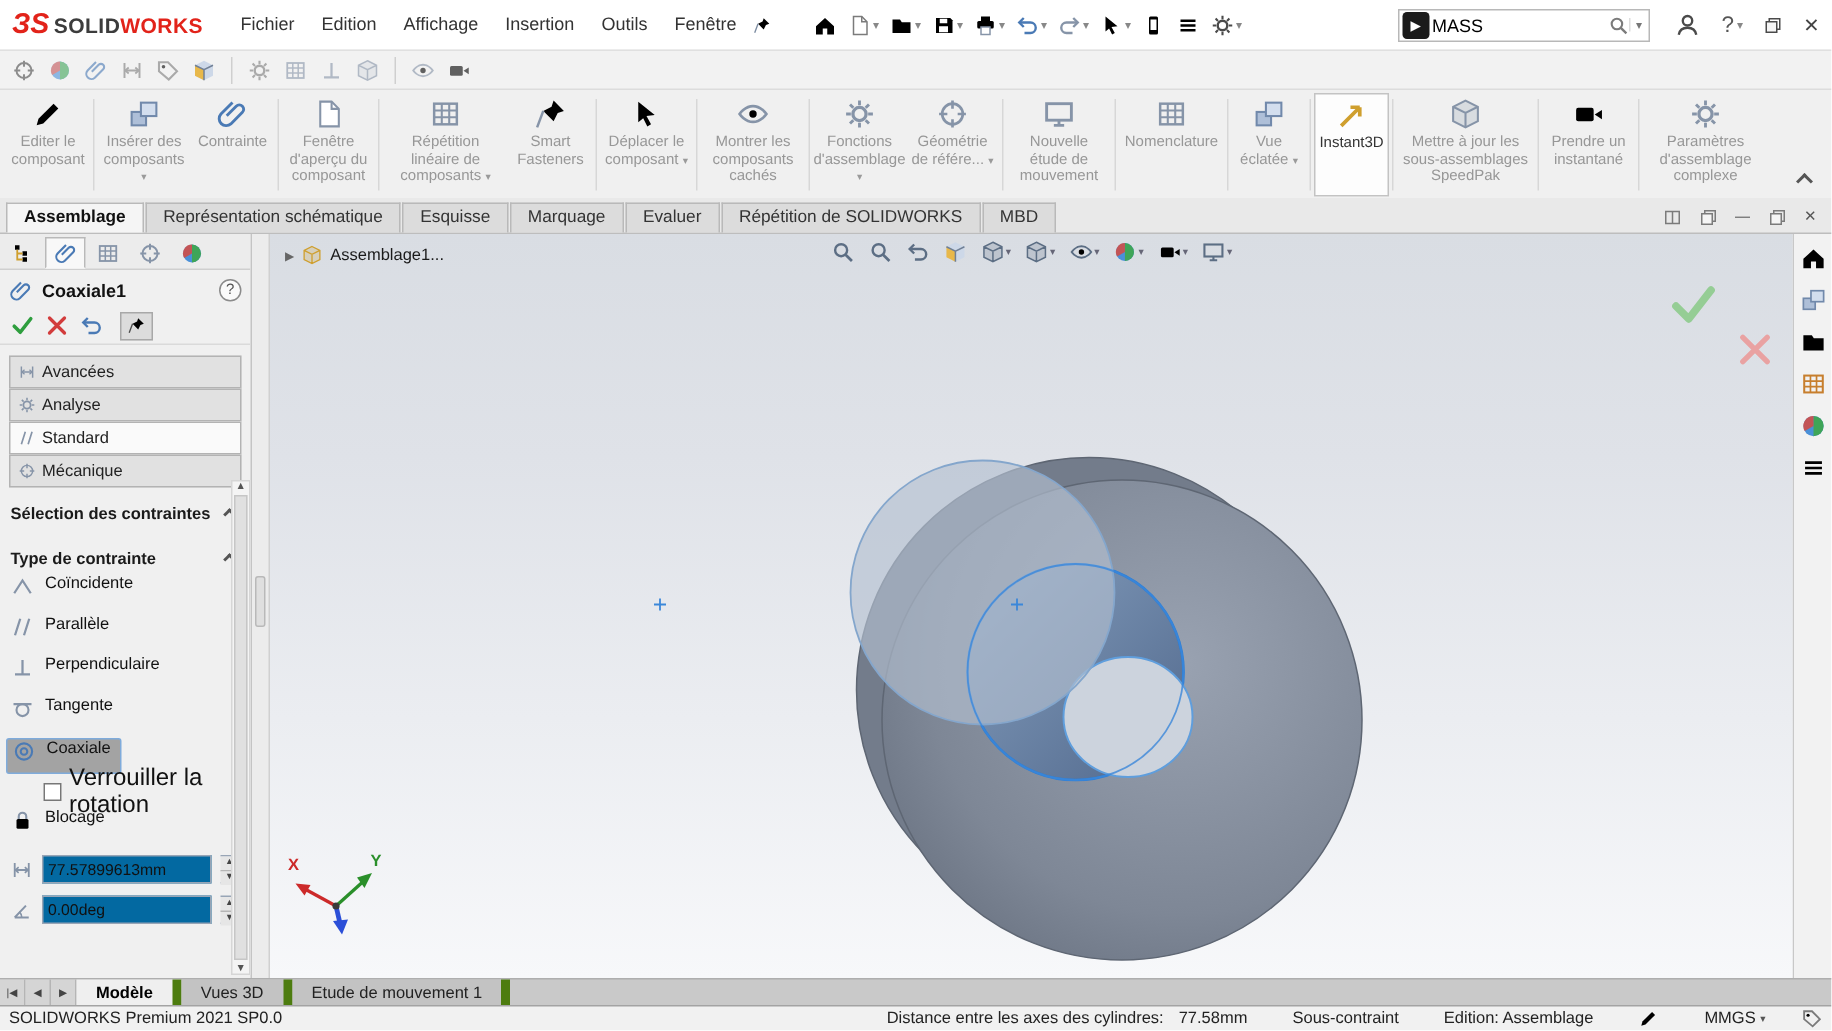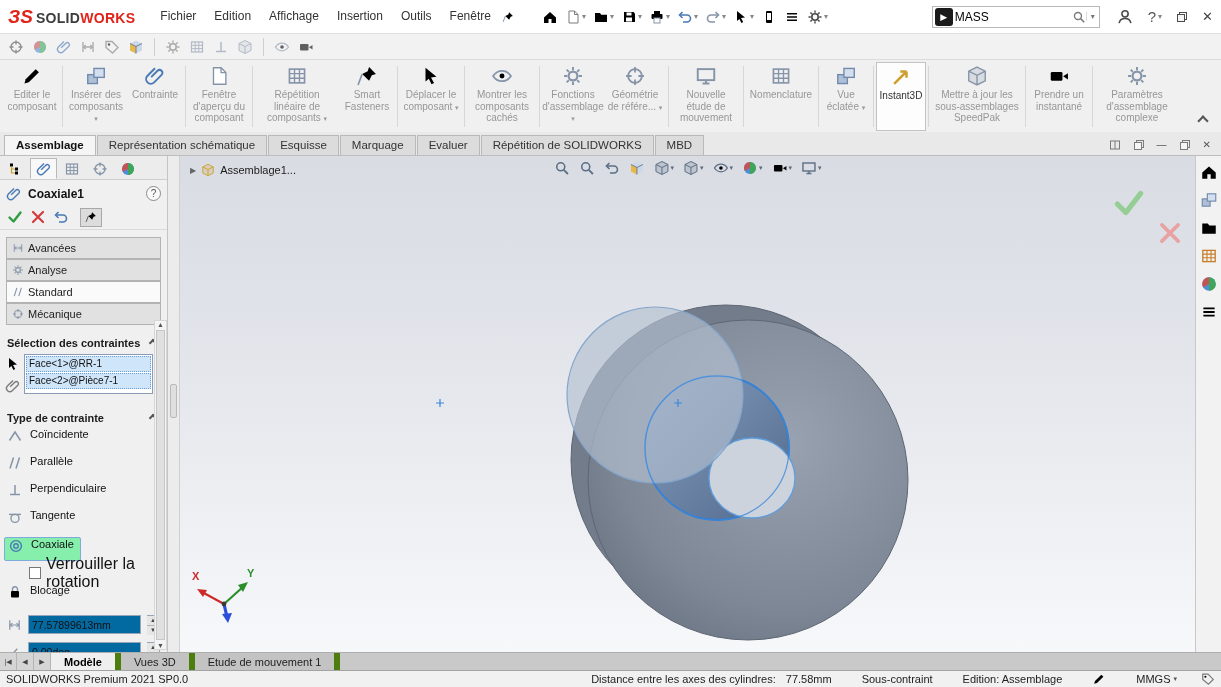--- a/index.html
+++ b/index.html
@@ -77,21 +77,21 @@
   .mtab { height:22px; border:1px solid #b3b3b3; background:#e1e1e1; display:flex; align-items:center; gap:4px; padding:0 5px; font-size:11px; color:#222; }
   .mtab.on { background:#fafafa; }
   .pm-sec-h { display:flex; align-items:center; padding:6px 7px 4px 7px; font-weight:bold; color:#1a1a1a; }
   .pm-sec-h .chev { margin-left:auto; width:6px; height:6px; border-left:2px solid #555; border-top:2px solid #555; transform:rotate(45deg); margin-right:4px; }
   .selwrap { display:flex; gap:3px; padding:1px 14px 4px 5px; }
   .selicons { display:flex; flex-direction:column; gap:6px; padding-top:2px; }
   .selbox { flex:1; background:#fff; border:1px solid #8a9cb8; min-height:38px; padding:1px; }
   .selitem { background:#cfe5fa; border:1px dotted #6b9fd4; font-size:10px; line-height:14px; padding:0 2px; margin-bottom:1px; color:#111; white-space:nowrap; overflow:hidden; }
   .mt-row { display:flex; align-items:flex-start; gap:7px; height:27px; padding:0 7px; color:#111; }
   .mt-row .lbl { font-size:11px; }
-  .mt-sel { background:#86efac; border:1px solid #7fabdb; border-radius:2px; height:24px; margin:1px 4px; width:max-content; padding:0 6px 0 3px; }
+  .mt-sel { background:#a3a3a3; border:1px solid #7fabdb; border-radius:2px; height:24px; margin:1px 4px; width:max-content; padding:0 6px 0 3px; }
   .cb-row { display:flex; align-items:center; gap:5px; padding:0 6px 0 29px; height:22px; font-size:16px; color:#111; }
   .cbox { width:12px; height:12px; border:1px solid #777; background:#fff; flex:none; }
   .val-row { display:flex; align-items:center; gap:6px; padding:0 7px; height:27px; }
   .valbox { width:120px; height:19px; background:#0369a1; border:1px solid #98a5b6; display:flex; align-items:center; font-size:10.5px; padding:0 3px; color:#111; }
   .spin { width:14px; height:19px; border:1px solid #98a5b6; border-left:none; display:flex; flex-direction:column; }
   .spin span { flex:1; font-size:6px; line-height:9px; text-align:center; background:#e6e6e6; color:#444; }
   .spin span:first-child { border-bottom:1px solid #b5b5b5; }
   .pm-scroll { position:absolute; right:0; top:164px; bottom:2px; width:13px; background:#f4f4f4; border:1px solid #d6d6d6;
                display:flex; flex-direction:column; align-items:center; font-size:7px; color:#555; }
   .pm-thumb { flex:1; width:9px; margin:2px 0; background:#e0e0e0; border:1px solid #c6c6c6; }
@@ -698,34 +698,20 @@
           <svg class="ic ic12 c-mut">
             <use href="#i-target"></use>
           </svg>
           <span>Mécanique</span>
         </span>
     </div>
 
     <div class="pm-sec-h">
       <span>Sélection des contraintes</span>
       <span class="chev"></span>
-    </div>
-    <div class="selwrap">
-      <div class="selicons">
-        <svg class="ic ic16 c-blue">
-            <use href="#i-cursor"></use>
-          </svg>
-        <svg class="ic ic16 c-gray">
-            <use href="#i-clip"></use>
-          </svg>
-      </div>
-      <div class="selbox">
-        <div class="selitem">Face&lt;1&gt;@RR-1</div>
-        <div class="selitem">Face&lt;2&gt;@Pièce7-1</div>
-      </div>
     </div>
 
     <div class="pm-sec-h" style="margin-top:8px">
       <span>Type de contrainte</span>
       <span class="chev"></span>
     </div>
     <div class="mt-row">
       <svg class="ic ic16 c-mut">
           <use href="#i-coincident"></use>
         </svg>

